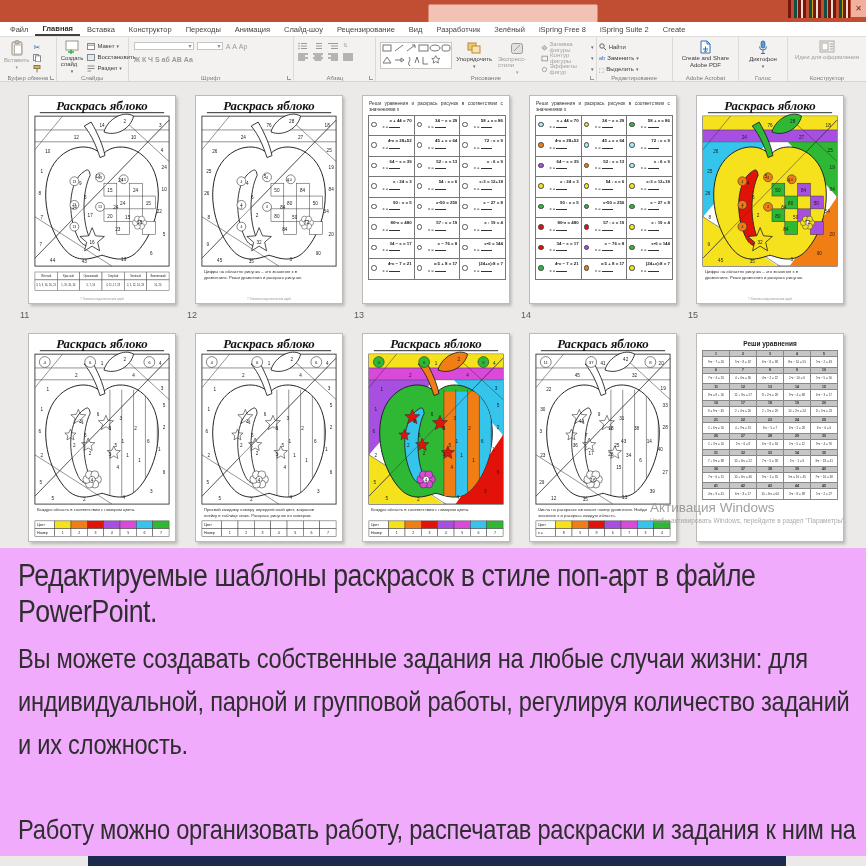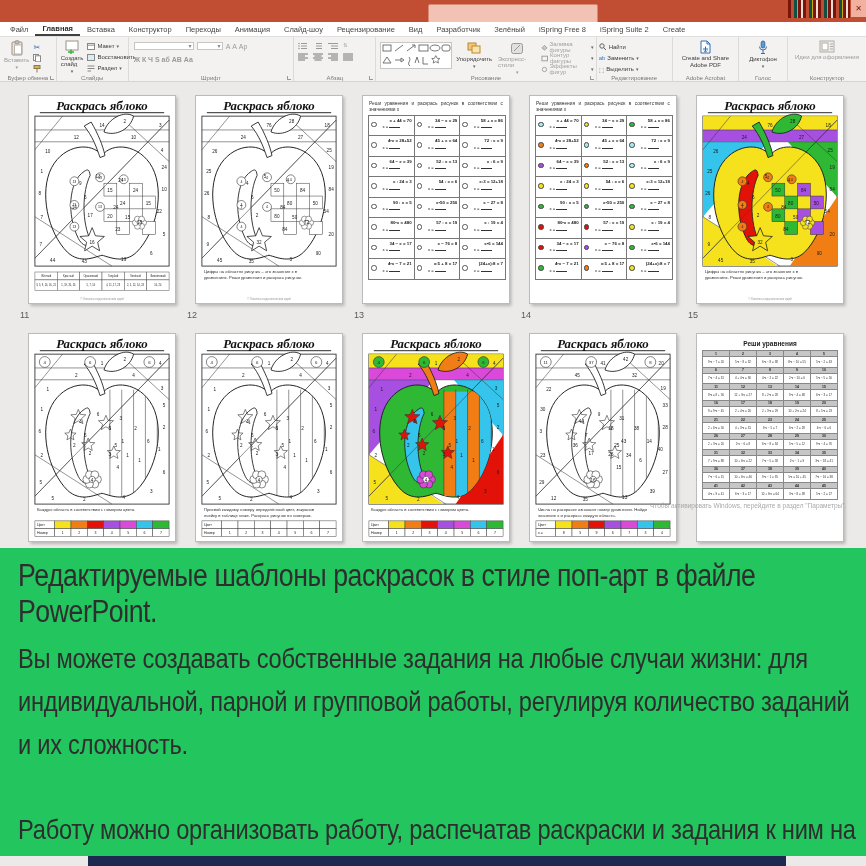--- a/index.html
+++ b/index.html
@@ -47,21 +47,21 @@
   .blank{display:inline-block;width:11px;border-bottom:0.6px solid #333;height:3px;}
   .t45{font-size:6.5px;font-weight:bold;text-align:center;margin:6px 0 3px 0;color:#222;}
   table.eq45{border-collapse:collapse;margin:0 auto;width:136px;table-layout:fixed;}
   table.eq45 td{border:0.5px solid #888;text-align:center;padding:0;}
   tr.h45 td{background:#C6C6C6;font-size:3.4px;font-weight:bold;height:6px;color:#222;}
   tr.e45 td{font-size:3px;height:10.5px;color:#333;}
   .watermark{position:absolute;left:650px;top:418px;width:215px;color:#8F8F8F;opacity:.85;pointer-events:none;z-index:5;}
   .wm1{font-size:13.5px;}
   .wm2{font-size:6.5px;margin-top:2px;color:#9a9a9a;}
   
-  .desc{position:absolute;left:0;top:548px;width:866px;height:308px;background:#22c55e;color:#2E2E2E;padding:10px 0 0 18px;overflow:hidden;}
+  .desc{position:absolute;left:0;top:548px;width:866px;height:308px;background:#f0abfc;color:#2E2E2E;padding:10px 0 0 18px;overflow:hidden;}
   .condense{transform:scaleX(.86);transform-origin:0 0;width:116%;}
   .d-title{font-size:31px;letter-spacing:-.5px;margin:0 0 7px 0;}
   .d-body{font-size:27.5px;line-height:1.57;letter-spacing:-.3px;margin:0;}
   .d-p2{margin-top:41px;}
   .navybar{position:absolute;left:88px;top:856px;width:698px;height:10px;background:#1C2A4F;}
 </style>
 </head>
 <body>
 
 <div class="titlebar">
@@ -326,20 +326,21 @@
           <path d="M11,4 h3 M11,6.5 h3 M11,9 h3" stroke="#b0aca6"></path>
         </svg>
       <span style="color:#9a9a9a;text-align:center;line-height:1.2;">Идеи для оформления</span>
     </div>
     <div class="rlabel">Конструктор</div>
   </div>
 </div>
 
 <div class="slidearea" id="slidearea">
   <div class="watermark">
+    <div class="wm1">Активация Windows</div>
     <div class="wm2">Чтобы активировать Windows, перейдите в раздел "Параметры".</div>
   </div>
 <div class="page" style="left: 28px; top: 13px;"><svg viewBox="0 0 148 209" width="146" height="207" font-family="Liberation Sans,sans-serif">
         <text x="74" y="13.5" text-anchor="middle" font-family="Liberation Serif,serif" font-style="italic" font-weight="bold" font-size="13" fill="#111">Раскрась яблоко</text>
         <line x1="11" y1="16.5" x2="137" y2="16.5" stroke="#111" stroke-width="0.9"></line>
         <rect x="6" y="20" width="136" height="152" fill="#fff" stroke="#333" stroke-width="0.9"></rect>
         <g stroke="#3a3a3a" stroke-width="0.55" fill="none">
     <line x1="6" y1="34" x2="142" y2="34"></line>
           <line x1="6" y1="46" x2="142" y2="46"></line>
     <path d="M6,164 L142,24"></path>

